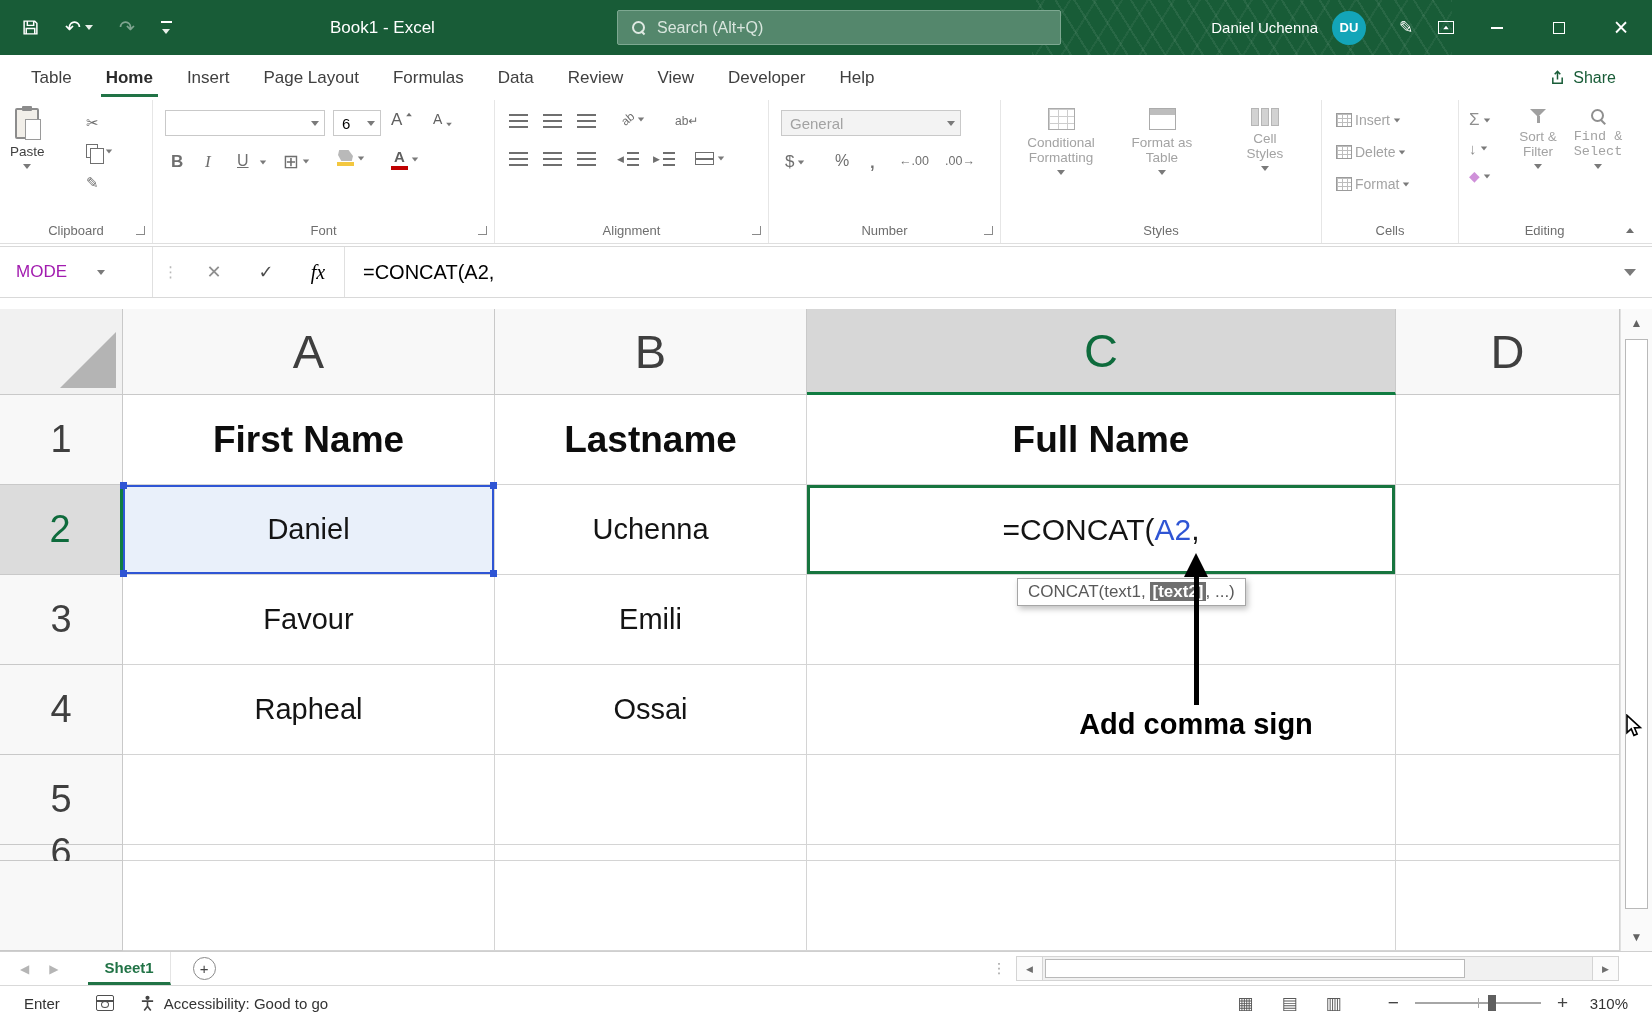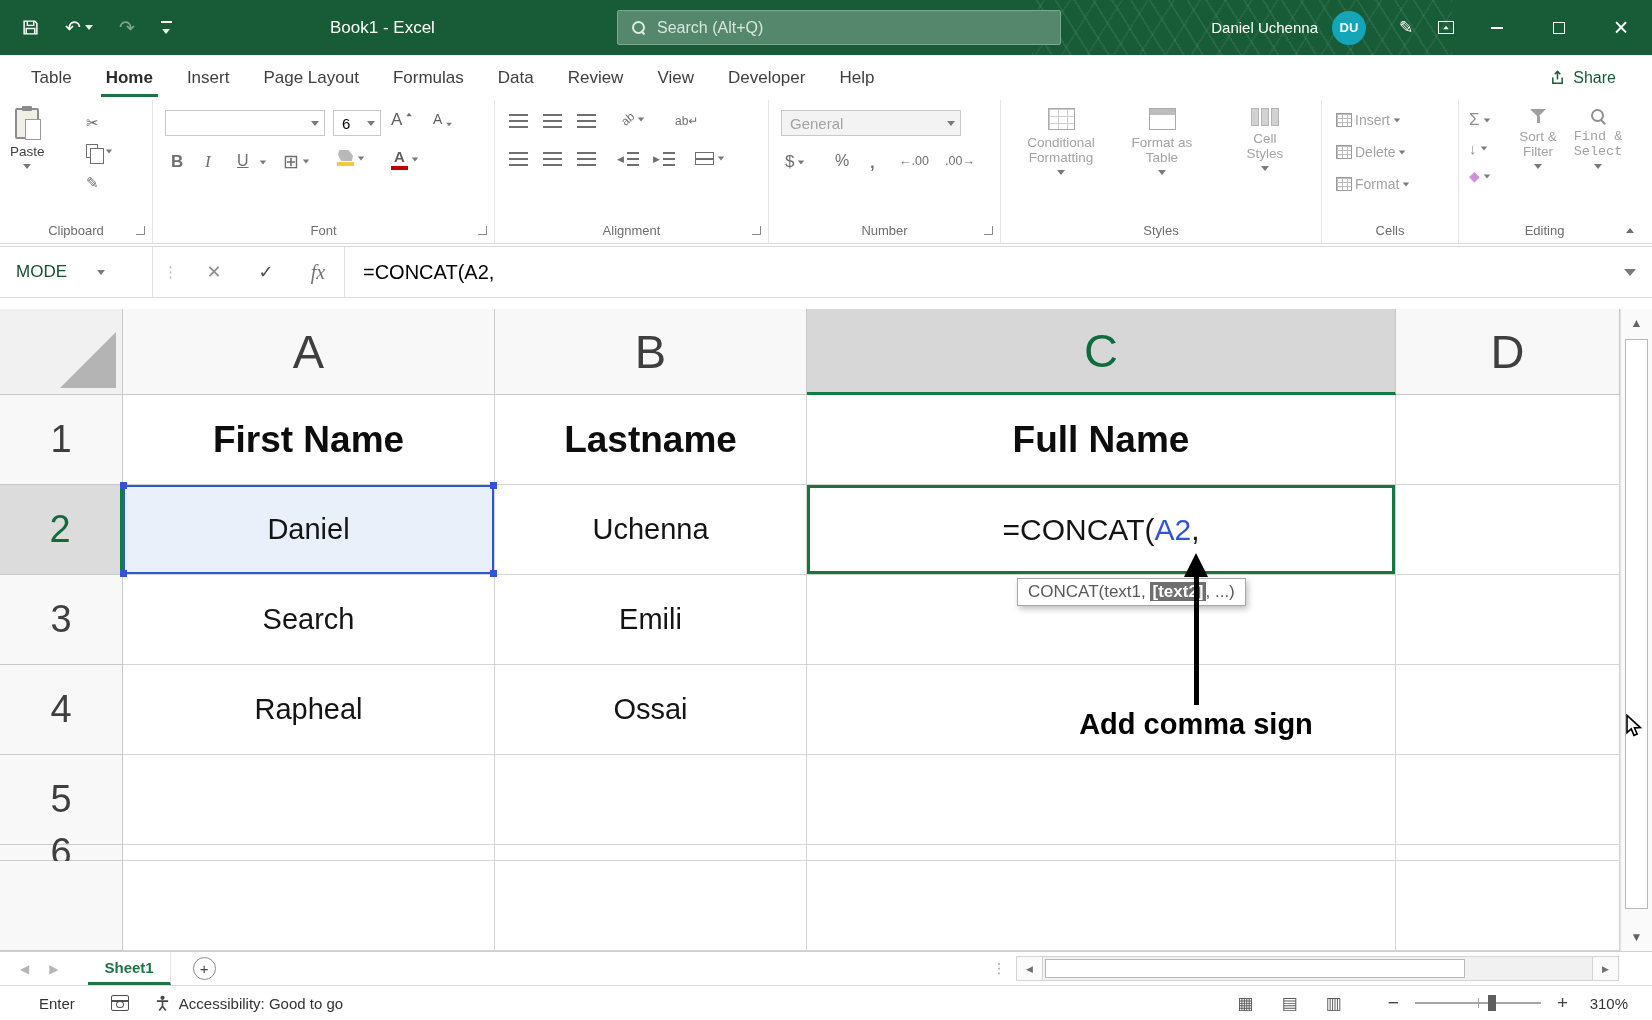--- a/index.html
+++ b/index.html
@@ -80,25 +80,25 @@
   .ico-find { position:relative; width:16px; height:16px; }
   .ico-find::before { content:""; position:absolute; left:1px; top:1px; width:9px; height:9px; border:2px solid #8f8f8f; border-radius:50%; }
   .ico-find::after { content:""; position:absolute; left:11px; top:11px; width:6px; height:2px; background:#8f8f8f; transform:rotate(45deg); transform-origin:left center; }
   .ico-fill { display:inline-block; width:15px; height:11px; background:#b9b9b9; clip-path:polygon(8% 0, 70% 0, 100% 55%, 92% 100%, 22% 100%, 0 45%); }
   .colorbar { display:block; width:17px; height:4px; margin-top:1px; }
   .letter-ico { font-size:16px; color:#5f5f5f; line-height:15px; display:flex; flex-direction:column; align-items:center; }
   .ab-rot { display:inline-block; transform:rotate(-40deg); font-size:12px; color:#6f6f6f; }
 
   
   .fbar { position:absolute; left:0; top:246px; width:1652px; height:52px; background:#fff; border-top:1px solid #d9d9d9; border-bottom:1px solid #d9d9d9; display:flex; align-items:center; }
-  .namebox { width:152px; height:100%; display:flex; align-items:center; padding-left:16px; font-size:17px; color:#14532d; gap:30px; }
+  .namebox { width:152px; height:100%; display:flex; align-items:center; padding-left:16px; font-size:17px; color:#a21caf; gap:30px; }
   .fbar-sep { width:1px; height:100%; background:#e0e0e0; }
   .fbar-dots { color:#b9b9b9; font-size:15px; padding:0 10px; }
   .fbar-btn { width:52px; height:100%; display:flex; align-items:center; justify-content:center; font-size:18px; }
-  .fx { font-family:"Liberation Serif",serif; font-style:italic; font-size:20px; color:#737373; }
+  .fx { font-family:"Liberation Serif",serif; font-style:italic; font-size:20px; color:#000000; }
   .formula-text { margin-left:18px; font-size:20px; color:#000; }
   .fbar-expand { margin-left:auto; margin-right:16px; }
 
   
   .sheet { position:absolute; left:0; top:309px; width:1620px; height:642px; display:grid;
      grid-template-columns:123px 372px 312px 589px 224px;
      grid-template-rows:86px 90px 90px 90px 90px 90px 16px; background:#fff; }
   .ch, .rh { background:#f8f8f8; display:flex; align-items:center; justify-content:center; border-right:1px solid #c9c9c9; border-bottom:1px solid #c9c9c9; color:#3f3f3f; }
   .ch { font-size:47px; font-weight:400; }
   .rh { font-size:38px; }
@@ -134,21 +134,21 @@
   .sheet-tab { margin-left:30px; height:100%; display:flex; align-items:center; padding:0 16px; color:#217346; font-weight:bold; border-bottom:3px solid #217346; border-right:1px solid #e4e4e4; }
   .addsheet { margin-left:22px; width:23px; height:23px; border:1px solid #8a8a8a; border-radius:50%; display:flex; align-items:center; justify-content:center; font-size:15px; color:#444; }
   .sb-dots { position:absolute; left:992px; top:8px; color:#9f9f9f; font-size:14px; letter-spacing:1px; }
   .hscroll { position:absolute; left:1016px; top:4px; height:25px; display:flex; }
   .hs-arr { width:27px; height:25px; border:1px solid #d4d4d4; background:#fbfbfb; display:flex; align-items:center; justify-content:center; font-size:9px; color:#6f6f6f; }
   .hs-track { width:549px; height:25px; border-top:1px solid #d4d4d4; border-bottom:1px solid #d4d4d4; background:#f1f1f1; position:relative; }
   .hs-thumb { position:absolute; left:2px; top:2px; height:19px; width:420px; background:#fff; border:1px solid #b9b9b9; }
 
   
   .statusbar { position:absolute; left:0; top:985px; width:1652px; height:35px; background:#fff; border-top:1px solid #d9d9d9; display:flex; align-items:center; font-size:15px; color:#333; }
-  .sb-mode { padding-left:39px; }
+  .sb-mode { padding-left:24px; }
   .ico-record { margin-left:36px; width:18px; height:16px; border:1.5px solid #4f4f4f; border-radius:2px; background:linear-gradient(to bottom, transparent 4px, #4f4f4f 4px, #4f4f4f 5.5px, transparent 5.5px); position:relative; }
   .ico-record::after { content:""; position:absolute; left:4px; bottom:2px; width:6px; height:5px; border:1.5px solid #4f4f4f; border-radius:50%; }
   .sb-acc { margin-left:26px; display:flex; align-items:center; gap:9px; }
   .views { margin-left:auto; display:flex; gap:28px; font-size:17px; color:#5a5a5a; }
   .zoom-cluster { display:flex; align-items:center; gap:16px; margin-left:46px; padding-right:24px; }
   .zoom-sign { font-size:19px; color:#444; }
   .zslider { position:relative; width:126px; height:2px; background:#a6a6a6; }
   .zslider::before { content:""; position:absolute; left:50%; top:-4px; width:1px; height:10px; background:#a6a6a6; }
   .zthumb { position:absolute; left:58%; top:-7px; width:8px; height:16px; background:#5f5f5f; }
   .zoom-val { min-width:44px; text-align:right; }
@@ -478,21 +478,21 @@
     </div>
     <div class="cell">Uchenna</div>
     <div class="cell cell-c2">
       <span>=CONCAT(</span>
         <span class="ref-blue">A2</span>
         <span>,</span>
     </div>
     <div class="cell"></div>
 
     <div class="rh">3</div>
-    <div class="cell">Search</div>
+    <div class="cell">Favour</div>
     <div class="cell">Emili</div>
     <div class="cell"></div>
     <div class="cell"></div>
 
     <div class="rh">4</div>
     <div class="cell">Rapheal</div>
     <div class="cell">Ossai</div>
     <div class="cell"></div>
     <div class="cell"></div>
 

